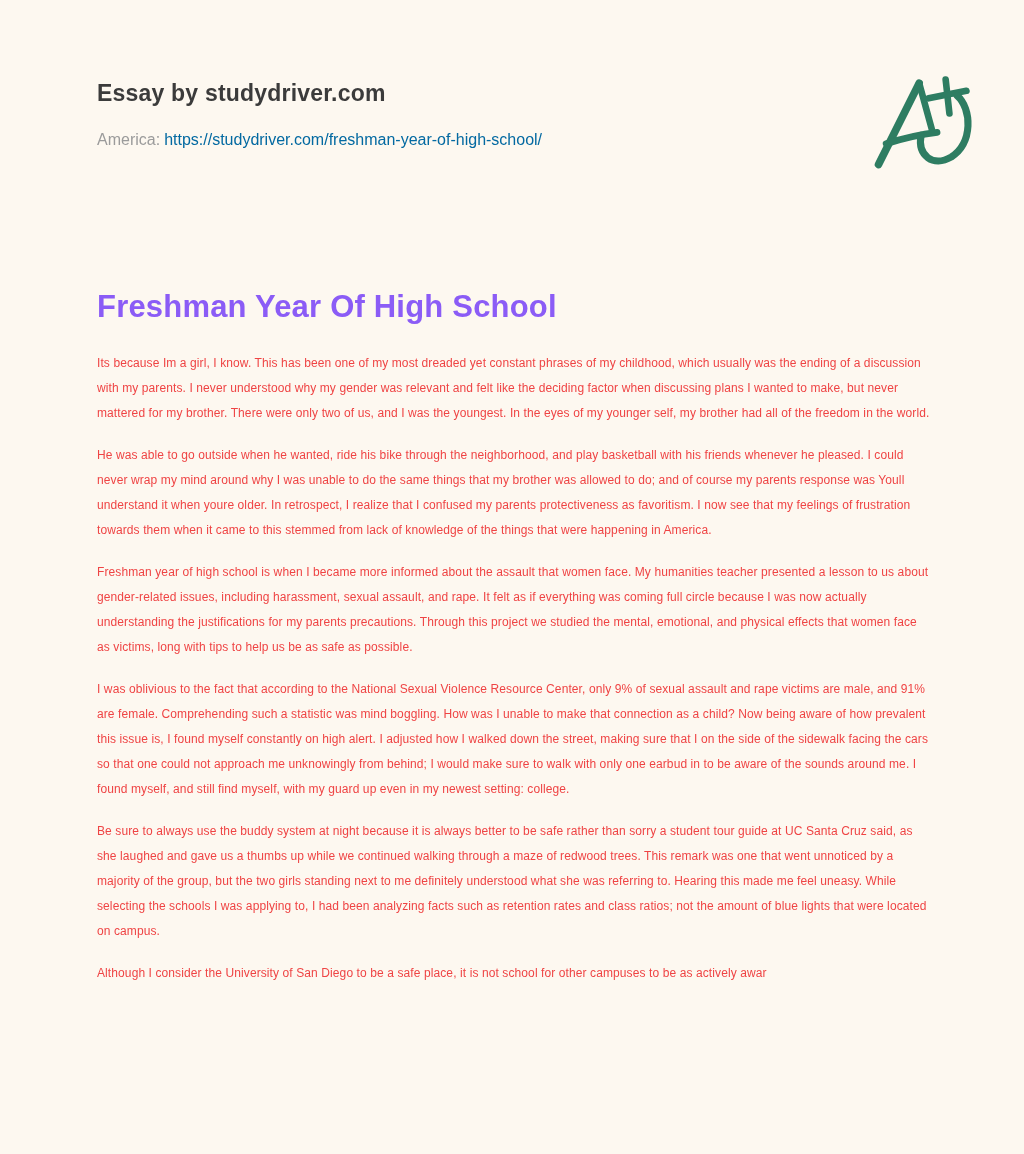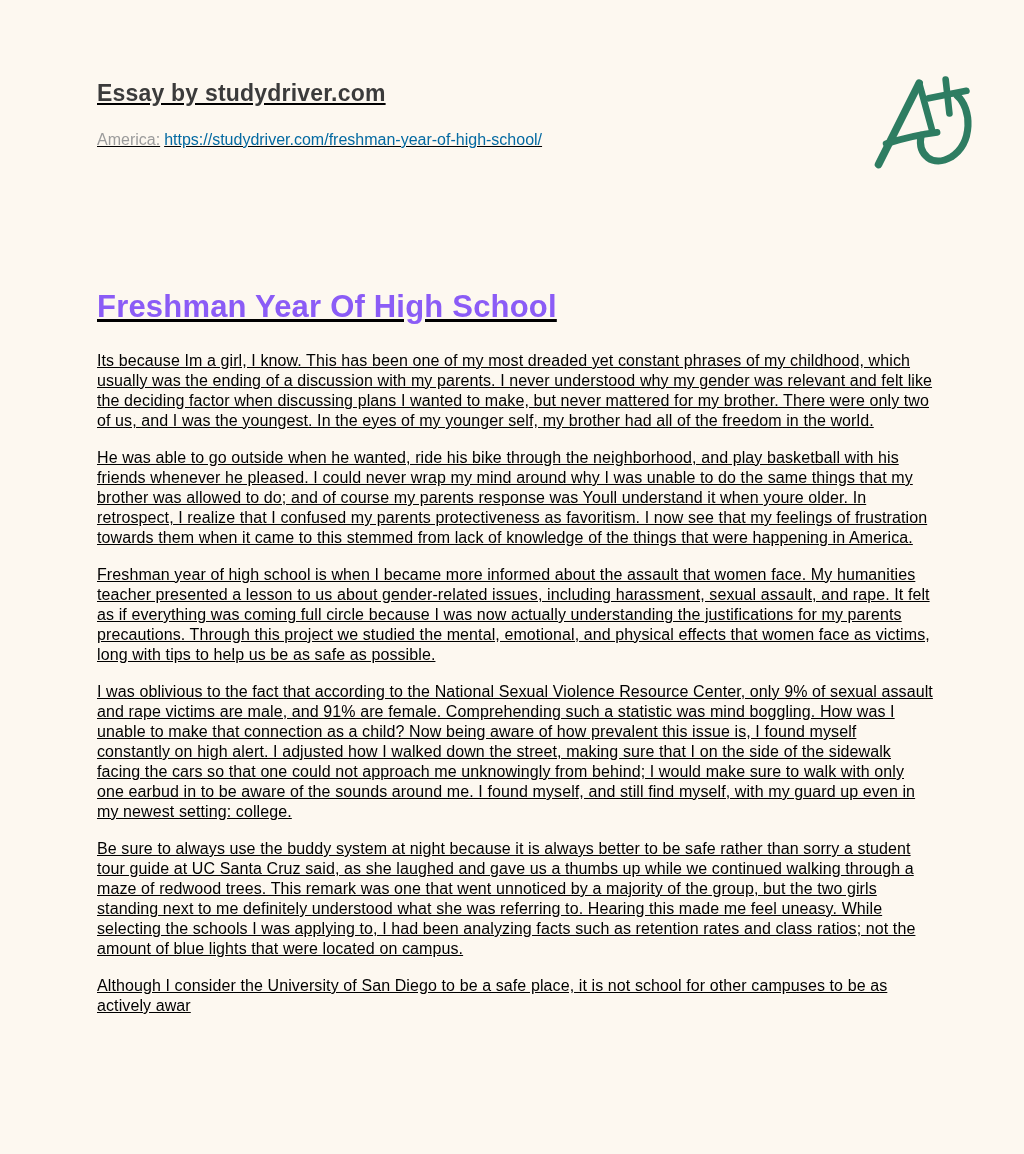--- a/index.html
+++ b/index.html
@@ -10,21 +10,20 @@
     font-family: "Liberation Sans", "DejaVu Sans", sans-serif;
     overflow: hidden;
   }
   .page {
     width: 1024px;
     height: 1154px;
     background: #fdf8f0;
     padding: 76px 48px 0 97px;
     position: relative;
     overflow: hidden;
-    text-decoration: underline;
   }
   .header-row {
     display: flex;
     justify-content: space-between;
     align-items: flex-start;
   }
   .header-left { padding-top: 4px; }
   .doc-title {
     font-size: 23px;
     font-weight: 700;
@@ -53,23 +52,23 @@
     font-size: 31px;
     font-weight: 600;
     color: #8b5cf6;
     letter-spacing: 0.2px;
   }
   .essay-body {
     margin-top: 26px;
     width: 836px;
   }
   .essay-body p {
-    font-size: 16px;
-    line-height: 20px;
-    color: #000000;
+    font-size: 12px;
+    line-height: 25px;
+    color: #ef4444;
     margin-bottom: 17px;
     letter-spacing: 0.1px;
   }
 </style>
 </head>
 <body>
 
 <div class="page">
 
   <div class="header-row">

